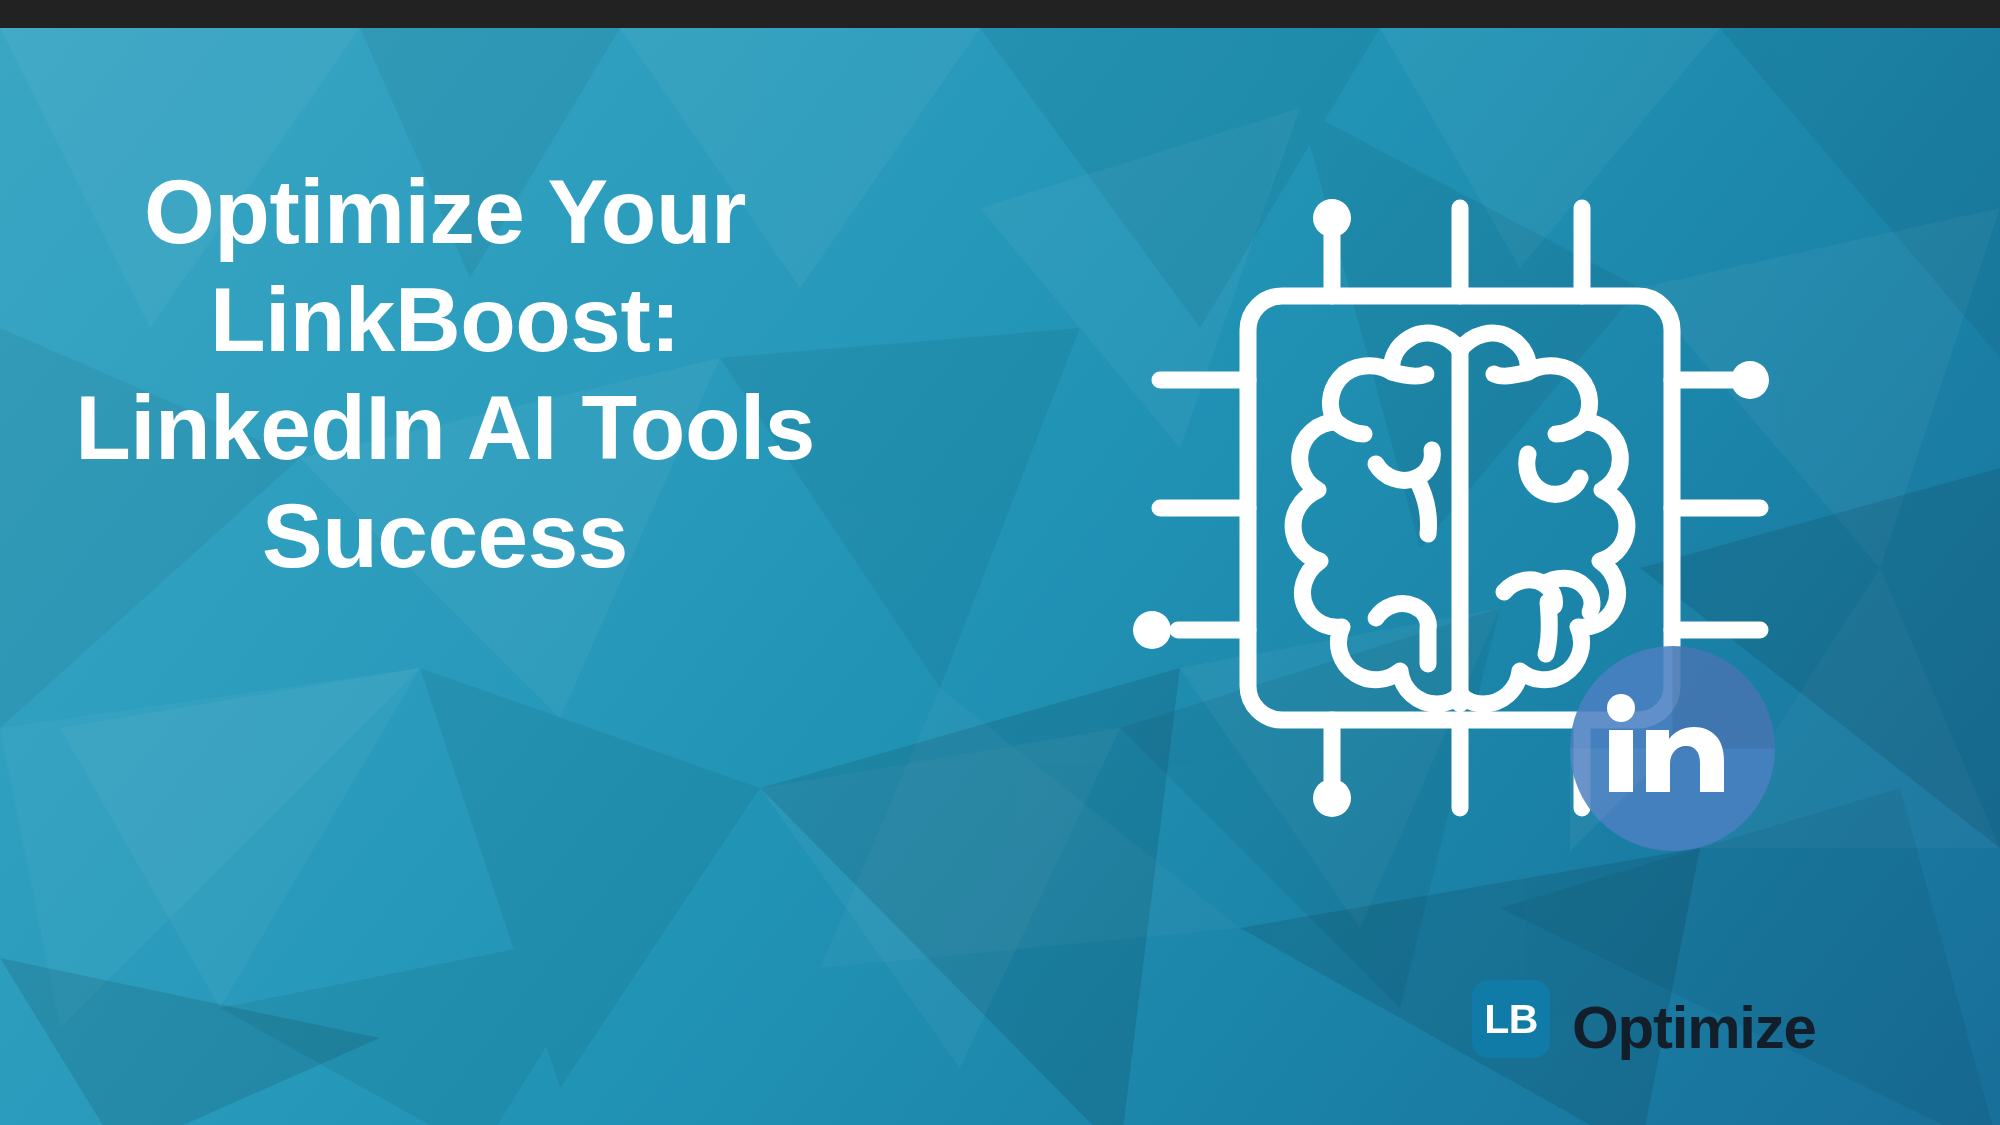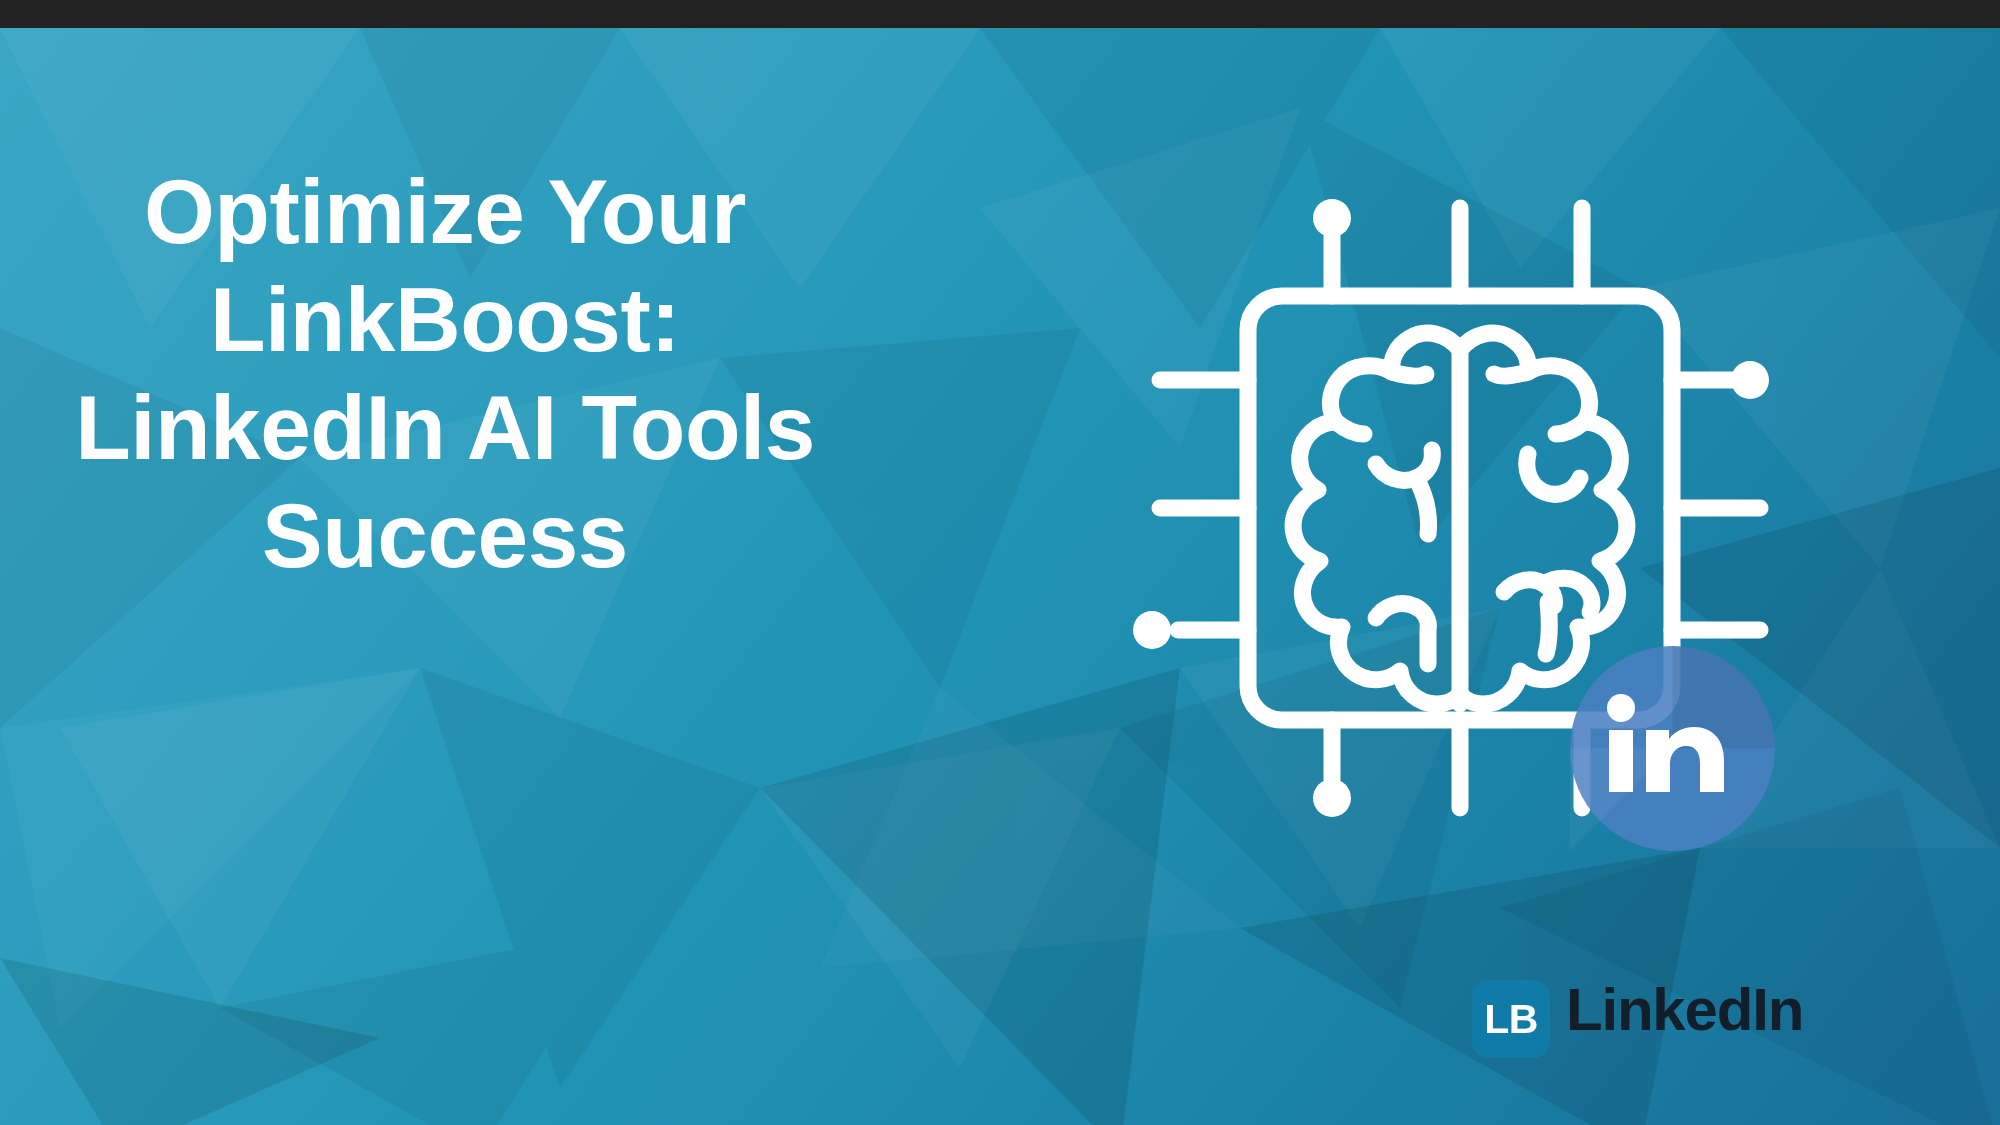--- a/index.html
+++ b/index.html
@@ -57,22 +57,22 @@
     top: 618px;
     width: 205px;
     height: 205px;
   }
   
   #brand-lockup {
     position: absolute;
     left: 1472px;
     top: 952px;
     display: flex;
-    align-items: flex-start;
-    gap: 16px;
+    align-items: flex-end;
+    gap: 22px;
   }
   #brand-badge {
     width: 78px;
     height: 78px;
     border-radius: 16px;
     background: #0f7ba6;
     display: flex;
     align-items: center;
     justify-content: center;
   }
@@ -237,16 +237,16 @@
       <rect x="39" y="84" width="24" height="62"></rect>
       <path d="M76 84 h23 v9 c6,-8 15,-12 25,-12 c18,0 30,12 30,33 v32 h-24 v-29
                c0,-11 -5,-17 -14,-17 c-9,0 -16,7 -16,18 v28 h-24 z"></path>
     </g>
   </svg>
 
   <div id="brand-lockup">
     <div id="brand-badge">
       <span id="brand-badge-text">LB</span>
     </div>
-    <span id="brand-wordmark">LinkedIn</span>
+    <span id="brand-wordmark">Optimize</span>
   </div>
 
 </div>
 
 </body></html>

